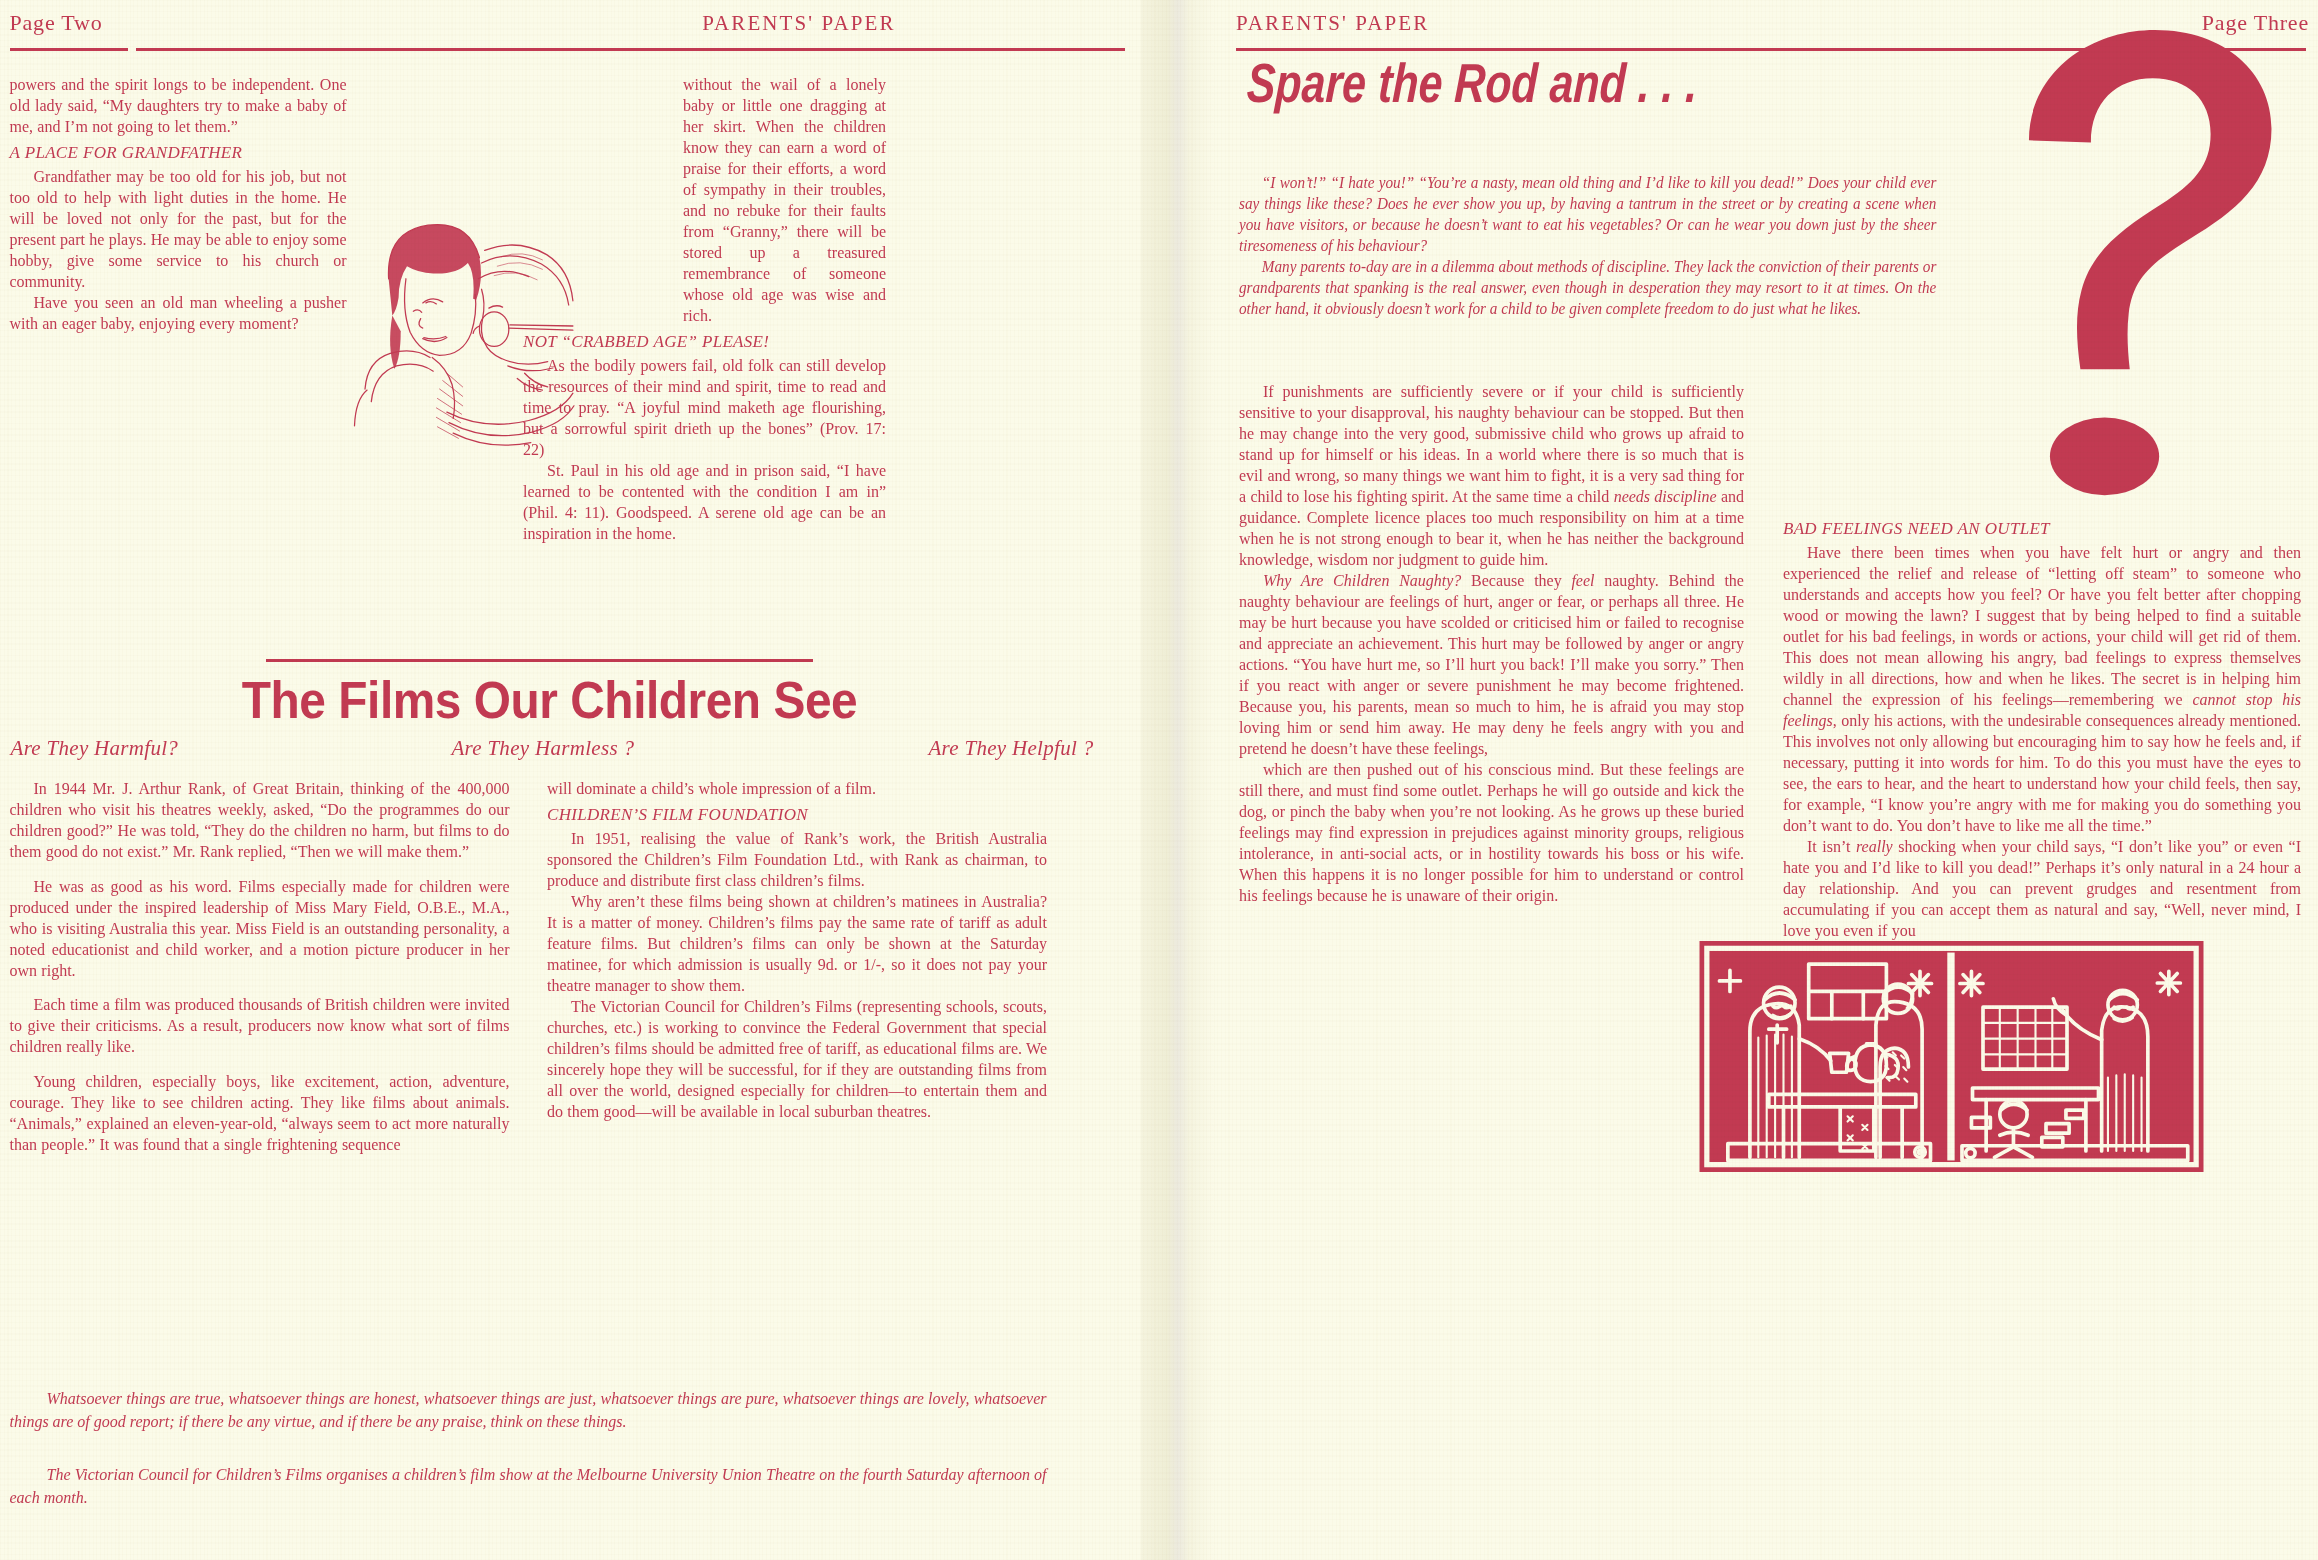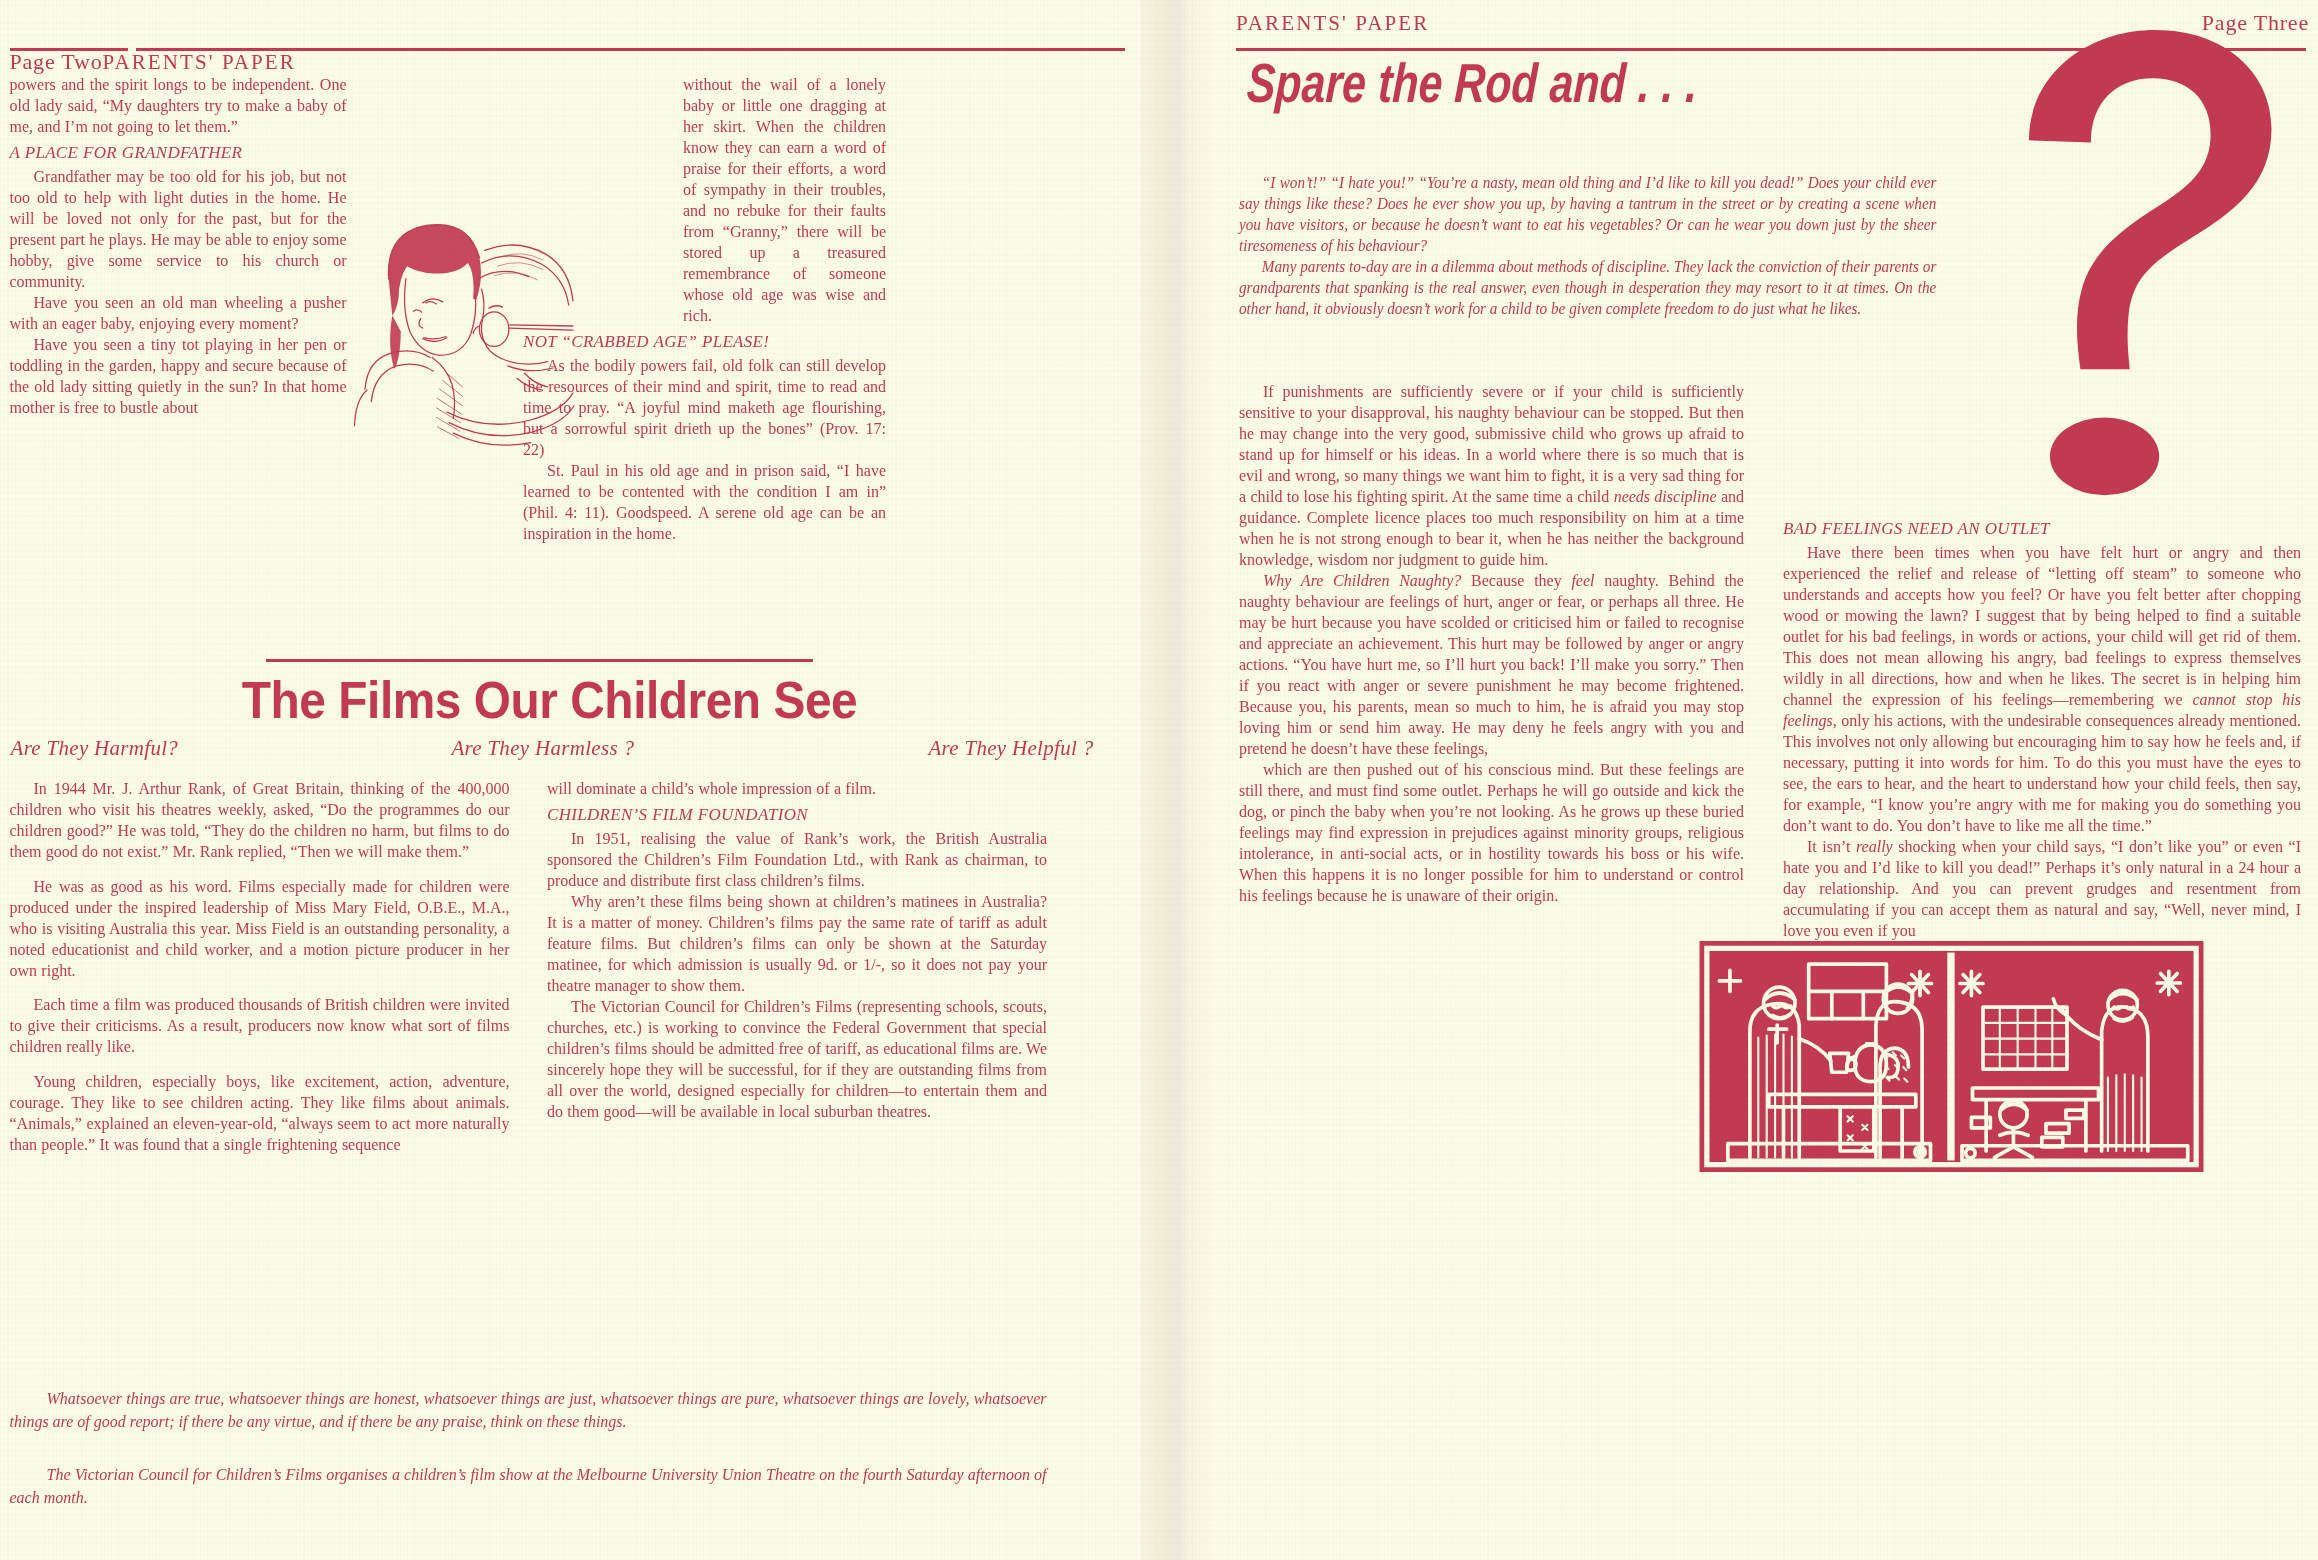--- a/index.html
+++ b/index.html
@@ -77,33 +77,32 @@
   .illus-woodcut{position:absolute;left:484px;top:941px;width:505px;height:231px;}
   svg{display:block;}
 </style>
 </head>
 <body>
 
 <div class="spread">
 
   <div class="page page-left">
 
-    <div class="runhead" style="left:9.5px;top:9.5px;width:1110px;margin-top:39px;">
+    <div class="runhead" style="left:9.5px;top:9.5px;width:1110px;justify-content:space-between;">
       <span class="folio">Page Two</span>
       <span class="paper" style="margin-right:224px;">PARENTS' PAPER</span>
     </div>
     <div class="rule" style="left:9.5px;top:48px;width:118px;"></div>
     <div class="rule" style="left:136px;top:48px;width:989px;"></div>
 
     <div class="col" style="left:9.5px;top:74px;width:337px;">
       <p class="noind">powers and the spirit longs to be independent.  One old lady said, “My daughters try to make a baby of me, and I’m not going to let them.”</p>
       <div class="sec-head">A PLACE FOR GRANDFATHER</div>
       <p>Grandfather may be too old for his job, but not too old to help with light duties in the home. He will be loved not only for the past, but for the present part he plays.  He may be able to enjoy some hobby, give some service to his church or community.</p>
       <p>Have you seen an old man wheeling a pusher with an eager baby, enjoying every moment?</p>
-      <p>Have you seen a tiny tot playing in her pen or toddling in the garden, happy and secure because of the old lady sitting quietly in the sun? In that home mother is free to bustle about</p>
     </div>
 
     <div class="col" style="left:523px;top:74px;width:363px;">
       <div style="float:left;width:160px;height:247px;shape-outside:polygon(0 0,100% 0,100% 100%,0 100%);"></div>
       <p class="noind">without the wail of a lonely baby or little one dragging at her skirt. When the children know they can earn a word of praise for their efforts, a word of sympathy in their troubles, and no rebuke for their faults from “Granny,” there will be stored up a treasured remembrance of someone whose old age was wise and rich.</p>
       <div class="sec-head" style="clear:none;">NOT “CRABBED AGE” PLEASE!</div>
       <p>As the bodily powers fail, old folk can still develop the resources of their mind and spirit, time to read and time to pray. “A joyful mind maketh age flourishing, but a sorrowful spirit drieth up the bones” (Prov. 17: 22)</p>
       <p style="clear:left;">St. Paul in his old age and in prison said, “I have learned to be contented with the condition I am in” (Phil. 4: 11).  Goodspeed.  A serene old age can be an inspiration in the home.</p>
     </div>
 

